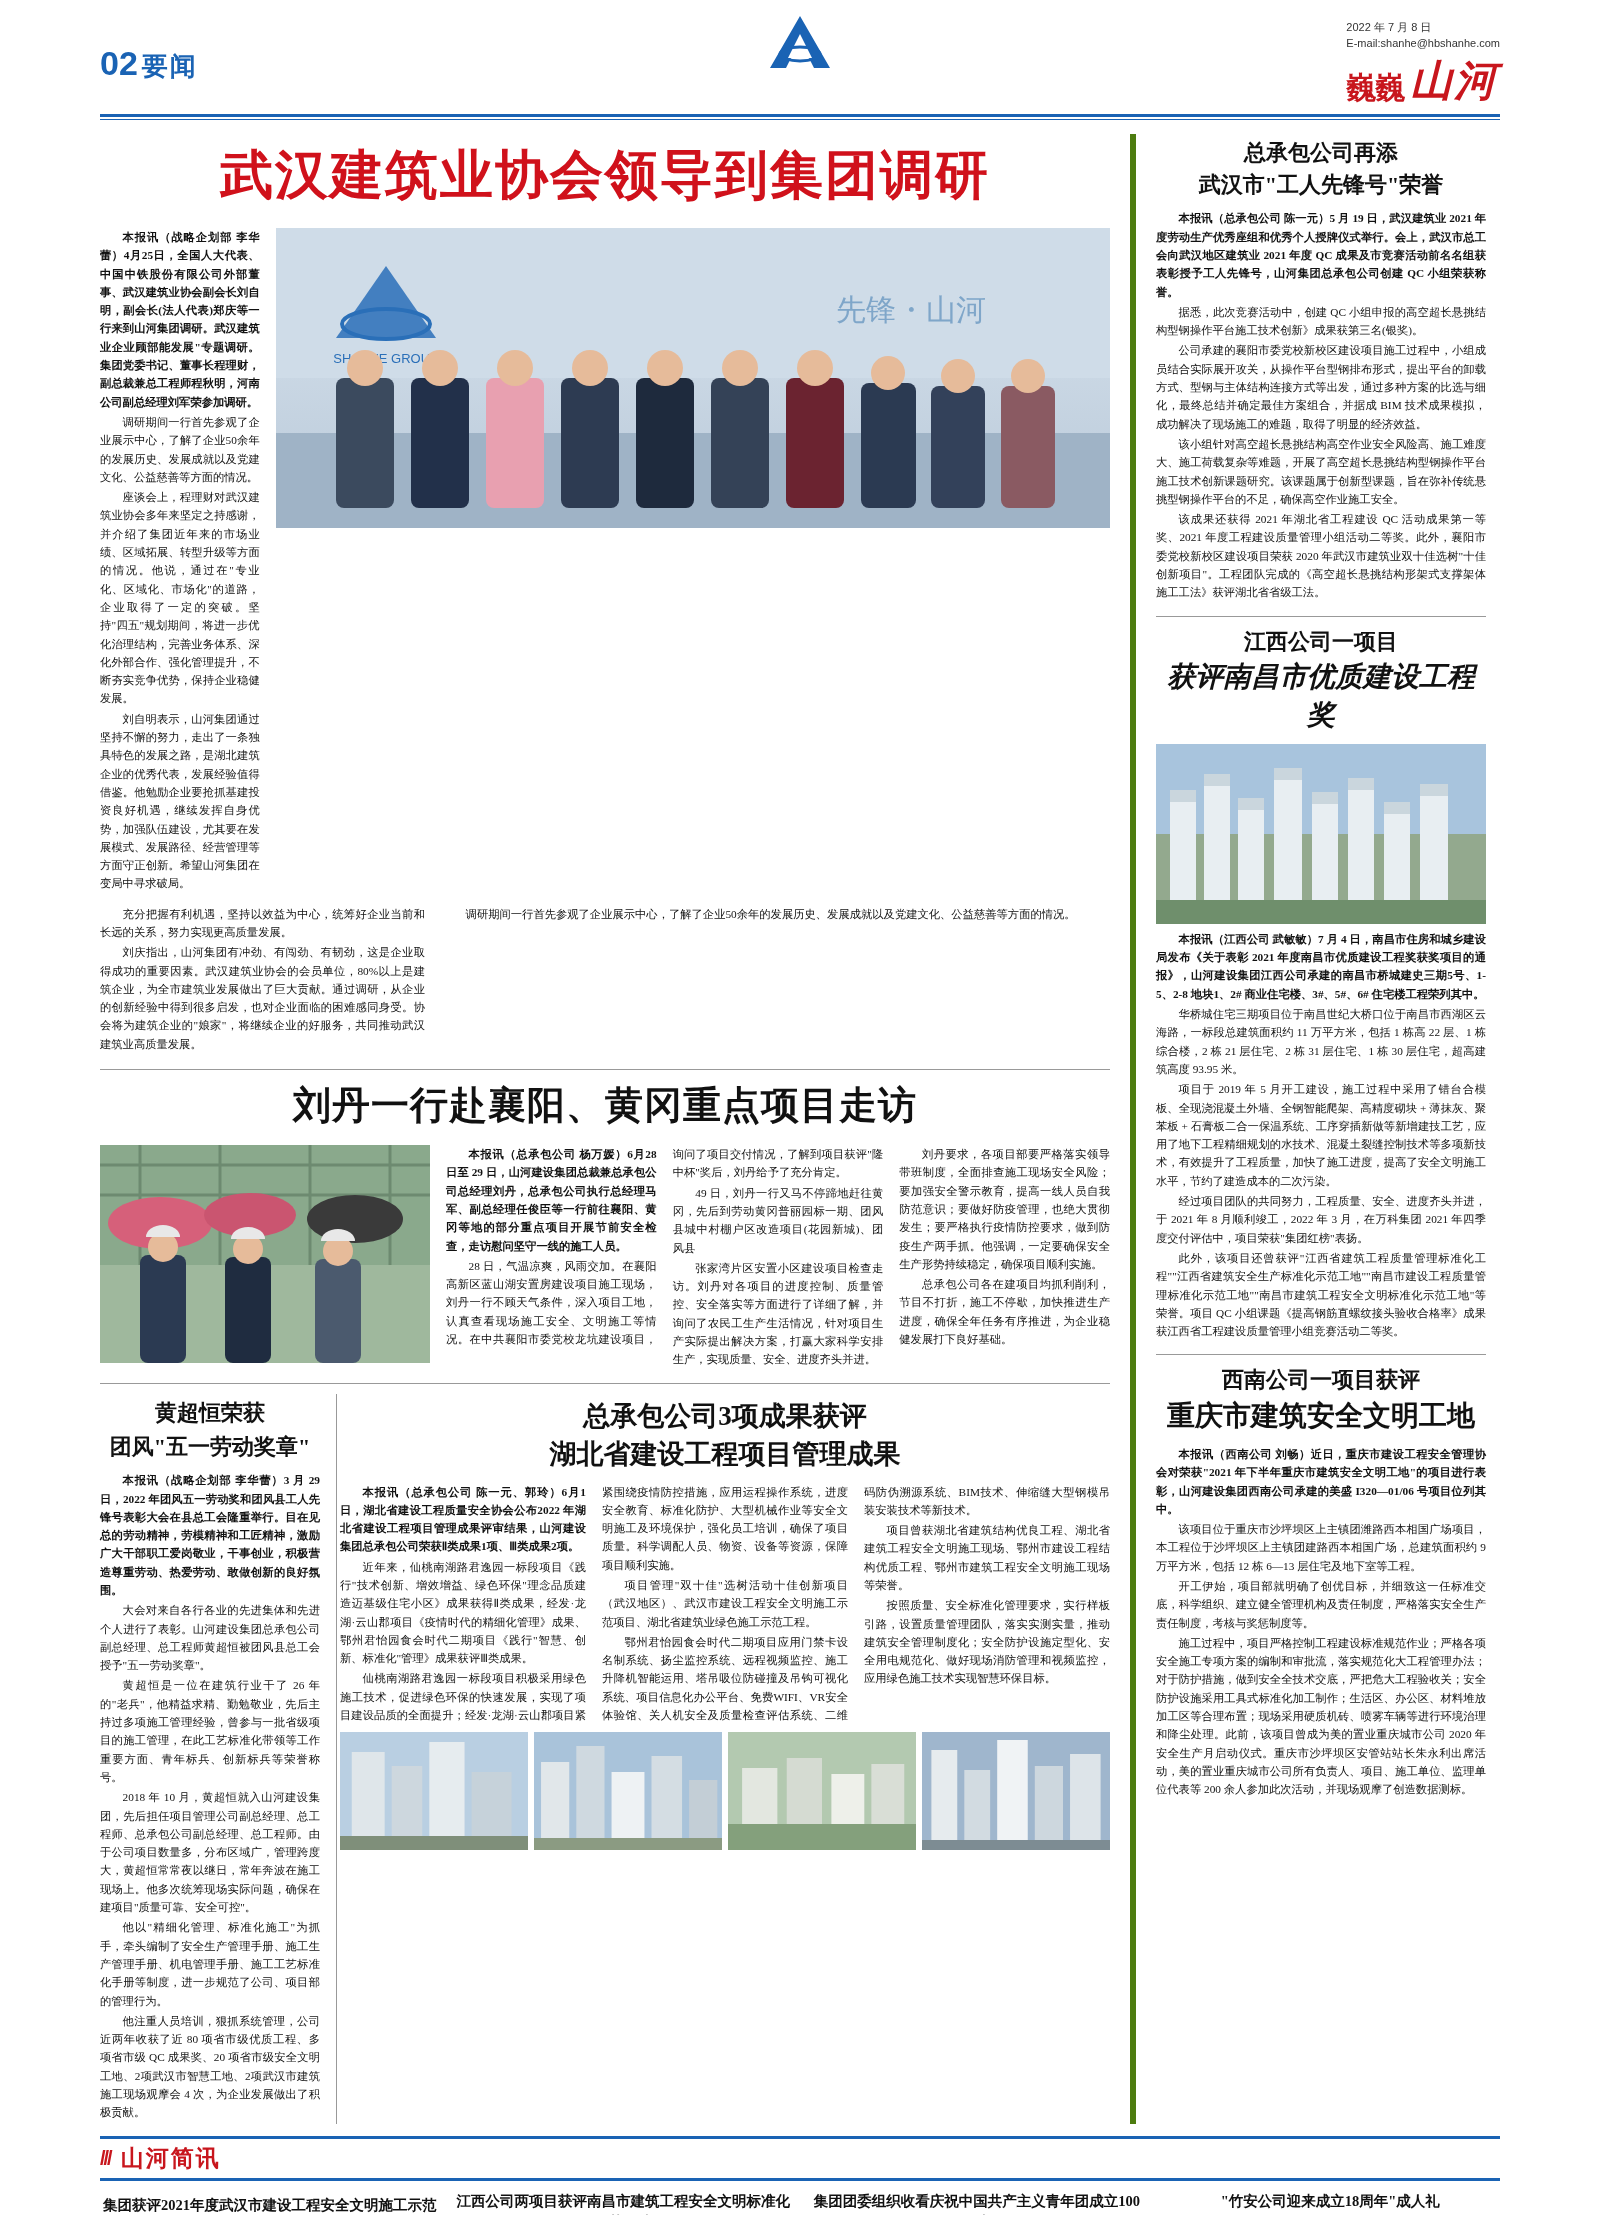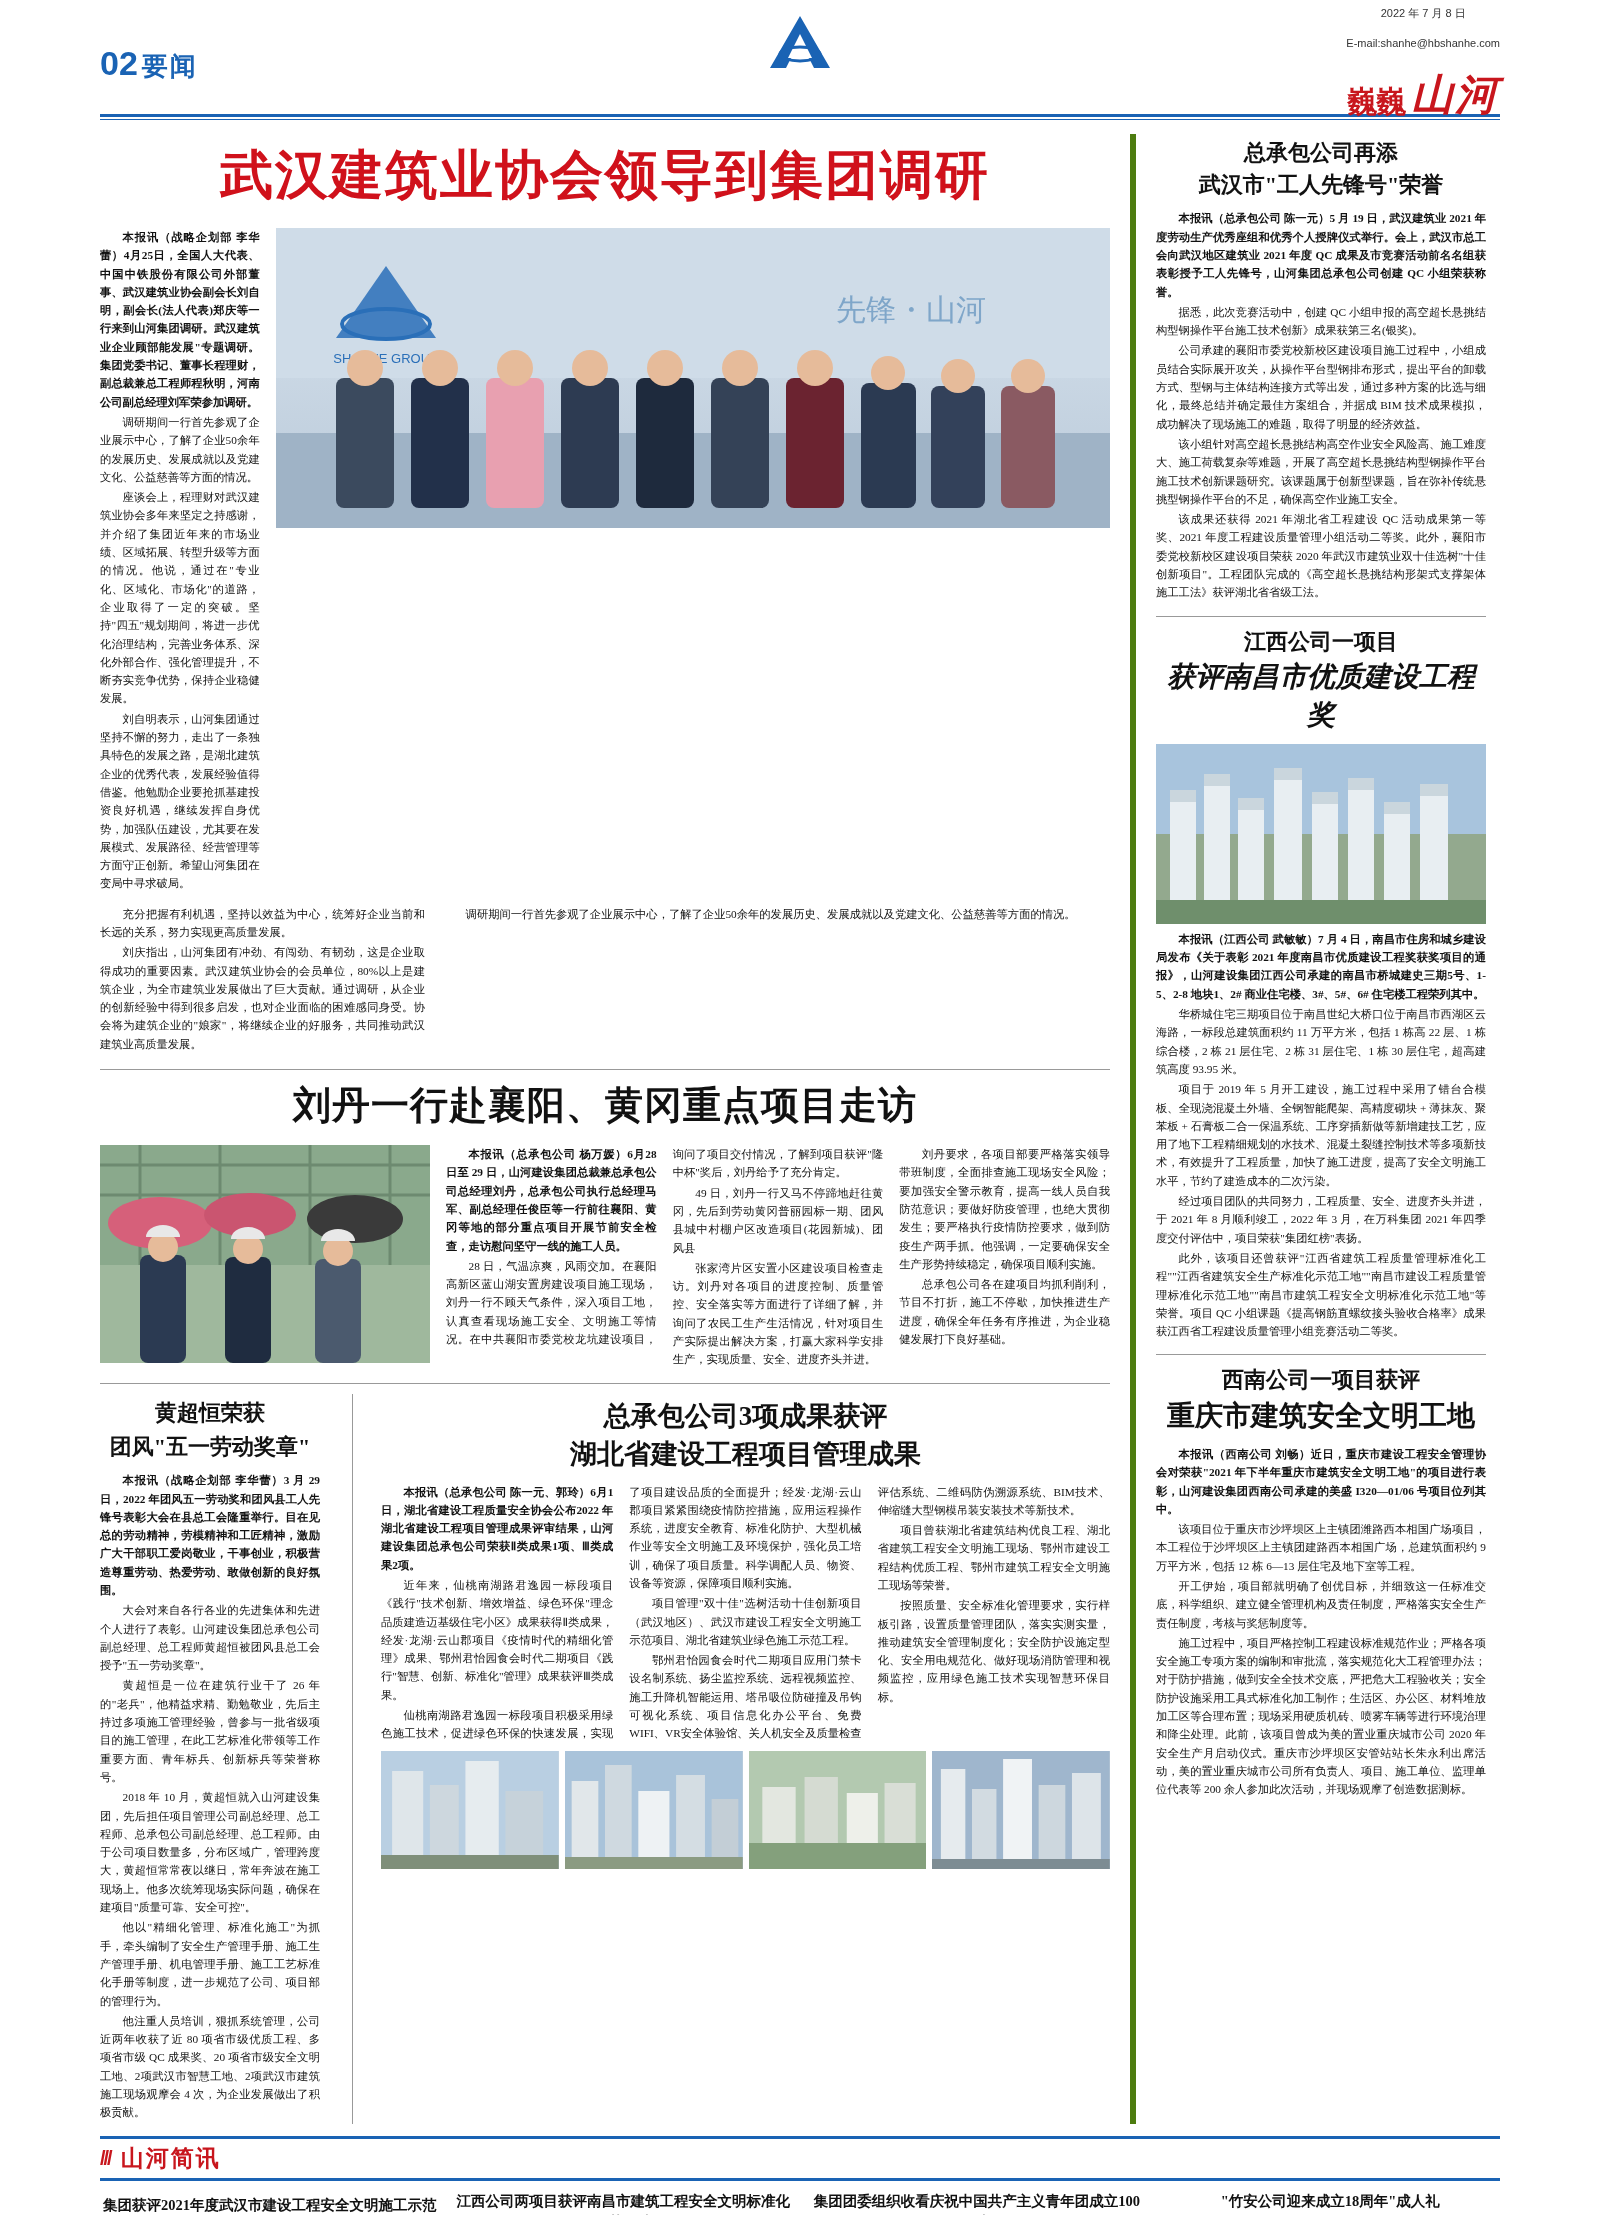--- a/index.html
+++ b/index.html
@@ -6,21 +6,21 @@
   body{width:1600px;height:2215px;font-family:"Liberation Serif",serif;color:#111;}
   .page{position:relative;width:1600px;height:2215px;box-sizing:border-box;padding:0 100px;}
 
   
   .masthead{position:relative;height:92px;display:flex;align-items:center;justify-content:space-between;padding-top:18px;}
   .mh-left{display:flex;align-items:baseline;gap:4px;}
   .mh-num{font-size:34px;color:#1a63b4;font-weight:bold;font-family:"Liberation Sans",sans-serif;}
   .mh-sec{font-size:26px;color:#1a63b4;font-weight:bold;letter-spacing:2px;}
   .mh-center{position:absolute;left:50%;transform:translateX(-50%);top:14px;text-align:center;}
   .logo-tri{width:64px;height:56px;margin:0 auto;}
-  .mh-right{text-align:right;display:flex;flex-direction:column;align-items:center;gap:16px;}
+  .mh-right{text-align:right;display:flex;flex-direction:column;align-items:flex-start;gap:2px;}
   .mh-mail{font-size:11px;color:#333;font-family:"Liberation Sans",sans-serif;}
   .mh-date{font-size:11px;color:#333;font-family:"Liberation Sans",sans-serif;}
   .mh-brand{display:flex;align-items:flex-end;gap:6px;margin-top:2px;}
   .brand-wei{font-size:30px;color:#c8161d;font-weight:bold;letter-spacing:-1px;}
   .brand-sh{font-size:42px;color:#c8161d;font-weight:bold;font-style:italic;letter-spacing:2px;}
   .rule-main{border-top:3px solid #1a63b4;margin-top:4px;}
   .rule-thin{border-top:1px solid #1a63b4;margin-top:2px;}
 
   
   .cols{display:flex;gap:0;margin-top:14px;}
@@ -212,21 +212,21 @@
           <div class="body-txt">
             <p class="lead">本报讯（战略企划部 李华蕾）3 月 29 日，2022 年团风五一劳动奖和团风县工人先锋号表彰大会在县总工会隆重举行。目在见总的劳动精神，劳模精神和工匠精神，激励广大干部职工爱岗敬业，干事创业，积极营造尊重劳动、热爱劳动、敢做创新的良好氛围。</p>
             <p>大会对来自各行各业的先进集体和先进个人进行了表彰。山河建设集团总承包公司副总经理、总工程师黄超恒被团风县总工会授予"五一劳动奖章"。</p>
             <p>黄超恒是一位在建筑行业干了 26 年的"老兵"，他精益求精、勤勉敬业，先后主持过多项施工管理经验，曾参与一批省级项目的施工管理，在此工艺标准化带领等工作重要方面、青年标兵、创新标兵等荣誉称号。</p>
             <p>2018 年 10 月，黄超恒就入山河建设集团，先后担任项目管理公司副总经理、总工程师、总承包公司副总经理、总工程师。由于公司项目数量多，分布区域广，管理跨度大，黄超恒常常夜以继日，常年奔波在施工现场上。他多次统筹现场实际问题，确保在建项目"质量可靠、安全可控"。</p>
             <p>他以"精细化管理、标准化施工"为抓手，牵头编制了安全生产管理手册、施工生产管理手册、机电管理手册、施工工艺标准化手册等制度，进一步规范了公司、项目部的管理行为。</p>
             <p>他注重人员培训，狠抓系统管理，公司近两年收获了近 80 项省市级优质工程、多项省市级 QC 成果奖、20 项省市级安全文明工地、2项武汉市智慧工地、2项武汉市建筑施工现场观摩会 4 次，为企业发展做出了积极贡献。</p>
           </div>
         </div>
 
-        <div style="flex:1;border-left:1px solid #999;padding-left:28px;margin-left:16px;">
+        <div style="flex:1;border-left:1px solid #999;padding-left:3px;">
           <h3 class="head-3">总承包公司3项成果获评</h3>
           <h3 class="head-3" style="margin-top:-8px;">湖北省建设工程项目管理成果</h3>
           <div class="body-txt">
             <div class="textcols-3">
               <p class="lead">本报讯（总承包公司 陈一元、郭玲）6月1日，湖北省建设工程质量安全协会公布2022 年湖北省建设工程项目管理成果评审结果，山河建设集团总承包公司荣获Ⅱ类成果1项、Ⅲ类成果2项。</p>
               <p>近年来，仙桃南湖路君逸园一标段项目《践行"技术创新、增效增益、绿色环保"理念品质建造迈基级住宅小区》成果获得Ⅱ类成果，经发·龙湖·云山郡项目《疫情时代的精细化管理》成果、鄂州君怡园食会时代二期项目《践行"智慧、创新、标准化"管理》成果获评Ⅲ类成果。</p>
               <p>仙桃南湖路君逸园一标段项目积极采用绿色施工技术，促进绿色环保的快速发展，实现了项目建设品质的全面提升；经发·龙湖·云山郡项目紧紧围绕疫情防控措施，应用运程操作系统，进度安全教育、标准化防护、大型机械作业等安全文明施工及环境保护，强化员工培训，确保了项目质量。科学调配人员、物资、设备等资源，保障项目顺利实施。</p>
               <p>项目管理"双十佳"选树活动十佳创新项目（武汉地区）、武汉市建设工程安全文明施工示范项目、湖北省建筑业绿色施工示范工程。</p>
               <p>鄂州君怡园食会时代二期项目应用门禁卡设名制系统、扬尘监控系统、远程视频监控、施工升降机智能运用、塔吊吸位防碰撞及吊钩可视化系统、项目信息化办公平台、免费WIFI、VR安全体验馆、关人机安全及质量检查评估系统、二维码防伪溯源系统、BIM技术、伸缩缝大型钢模吊装安装技术等新技术。</p>
               <p>项目曾获湖北省建筑结构优良工程、湖北省建筑工程安全文明施工现场、鄂州市建设工程结构优质工程、鄂州市建筑工程安全文明施工现场等荣誉。</p>

